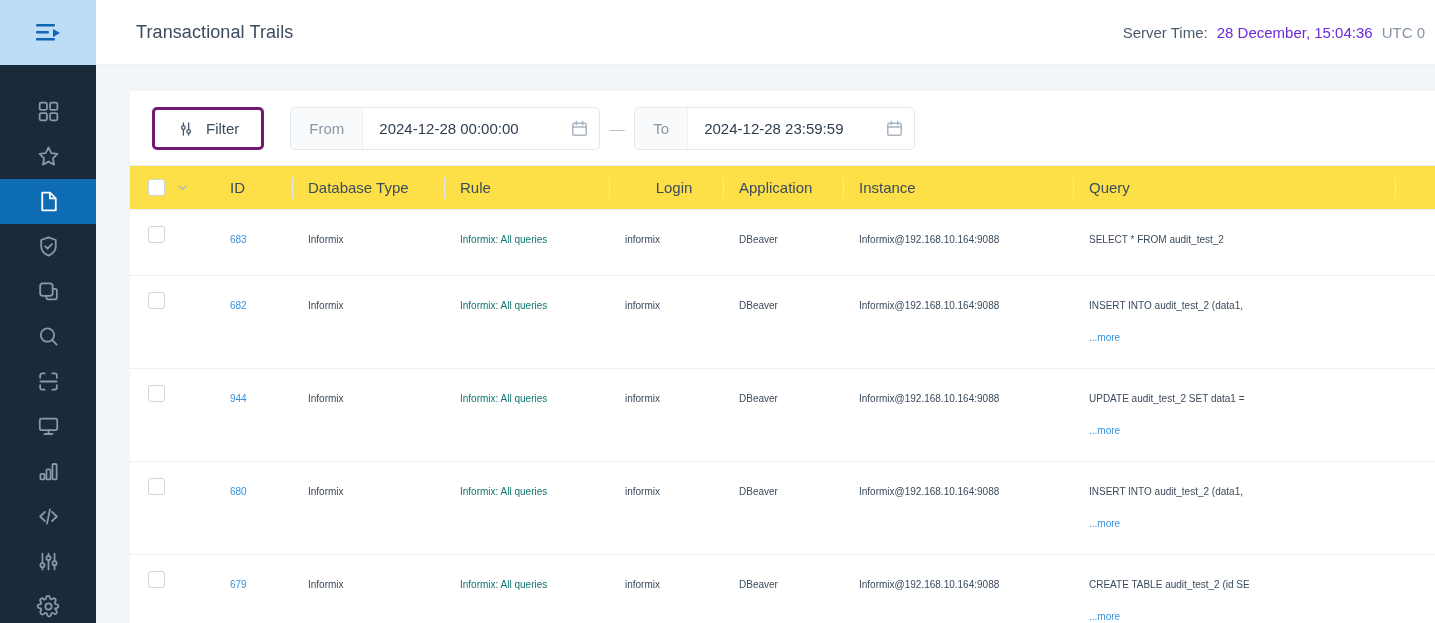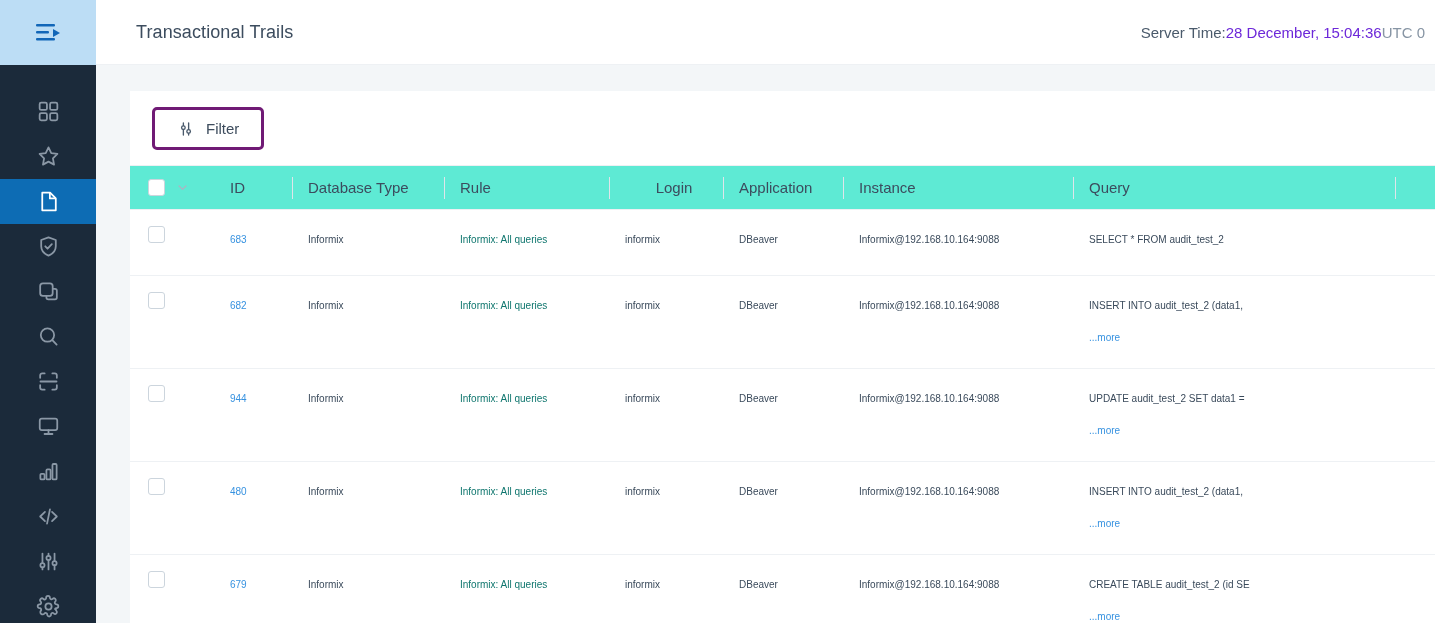--- a/index.html
+++ b/index.html
@@ -47,21 +47,21 @@
     background: #ffffff;
     display: flex; align-items: center;
     padding: 0 8px 0 40px;
     border-bottom: 1px solid #eef1f4;
   }
   .page-title {
     font-size: 18px; color: #3c4c5e; font-weight: 400;
     letter-spacing: .1px;
   }
   .topbar-right {
-    margin-left: auto; display: flex; align-items: baseline; 
+    margin-left: auto; display: flex; align-items: baseline; gap: 9px;
     padding-right: 2px;
   }
   .srv-label { font-size: 15px; color: #4a5a6b; }
   .srv-value { font-size: 15px; color: #6d28d9; }
   .srv-tz  { font-size: 15px; color: #8795a4; }
 
   .content {
     flex: 1; min-height: 0;
     padding: 26px 0 0 34px;
     display: flex;
@@ -113,21 +113,21 @@
   }
   .dash {
     width: 22px; text-align: center; color: #b9c3cd; font-size: 15px;
     margin: 0 6px;
   }
 
   
   .table-wrap { flex: 1; min-height: 0; overflow: hidden; }
   table { border-collapse: collapse; width: 1400px; table-layout: fixed; }
   thead th {
-    background: #5eead4;
+    background: #fde047;
     height: 44px;
     font-size: 15px; font-weight: 400; color: #3c4c5e;
     text-align: left;
     padding: 0 0 0 16px;
     border-top: 1px solid #edf0f3;
     border-bottom: 1px solid #edf0f3;
     position: relative;
     vertical-align: middle;
   }
   thead th.divider::before {
@@ -291,20 +291,45 @@
         <div class="toolbar">
           <div class="filter-btn">
             <svg width="18" height="18" viewBox="0 0 24 24" fill="none" stroke="#49596b" stroke-width="1.8" stroke-linecap="round">
               <path d="M8.5 4v3.2M8.5 13.2V20M15.5 4v8.2M15.5 18.2V20"></path>
               <circle cx="8.5" cy="10.2" r="2.4"></circle>
               <circle cx="15.5" cy="15.2" r="2.4"></circle>
             </svg>
             <span>Filter</span>
           </div>
 
+          <div class="range">
+            <div class="date-field">
+              <div class="date-prefix">From</div>
+              <div class="date-value from">2024-12-28 00:00:00</div>
+              <div class="cal-btn">
+                <svg width="19" height="19" viewBox="0 0 24 24" fill="none" stroke="#aab6c2" stroke-width="1.9" stroke-linecap="round">
+                  <rect x="3.5" y="5.5" width="17" height="15" rx="2"></rect>
+                  <path d="M3.5 10.2h17M8 3.2v4.2M16 3.2v4.2"></path>
+                </svg>
+              </div>
+            </div>
+
+            <div class="dash">—</div>
+
+            <div class="date-field">
+              <div class="date-prefix">To</div>
+              <div class="date-value to">2024-12-28 23:59:59</div>
+              <div class="cal-btn">
+                <svg width="19" height="19" viewBox="0 0 24 24" fill="none" stroke="#aab6c2" stroke-width="1.9" stroke-linecap="round">
+                  <rect x="3.5" y="5.5" width="17" height="15" rx="2"></rect>
+                  <path d="M3.5 10.2h17M8 3.2v4.2M16 3.2v4.2"></path>
+                </svg>
+              </div>
+            </div>
+          </div>
         </div>
 
         <div class="table-wrap">
           <table>
             <thead>
               <tr>
                 <th class="c-check">
                   <span class="th-check">
                     <span class="cbox"></span>
                     <svg width="15" height="15" viewBox="0 0 24 24" fill="none" stroke="#aab6c2" stroke-width="2.2" stroke-linecap="round" stroke-linejoin="round">
@@ -351,21 +376,21 @@
                   <td class="c-dbt">Informix</td>
                   <td class="c-rule"><span class="lnk">Informix: All queries</span></td>
                   <td class="c-login">informix</td>
                   <td class="c-app">DBeaver</td>
                   <td class="c-inst cell-2line">Informix@192.168.10.164:9088</td>
                   <td class="c-query cell-2line"><span>UPDATE audit_test_2 SET data1 =</span><br><span class="more">...more</span></td>
                   <td class="c-extra"></td>
                 </tr>
                 <tr>
                   <td class="c-check"><span class="cbox"></span></td>
-                  <td class="c-id"><span class="idlnk">480</span></td>
+                  <td class="c-id"><span class="idlnk">680</span></td>
                   <td class="c-dbt">Informix</td>
                   <td class="c-rule"><span class="lnk">Informix: All queries</span></td>
                   <td class="c-login">informix</td>
                   <td class="c-app">DBeaver</td>
                   <td class="c-inst cell-2line">Informix@192.168.10.164:9088</td>
                   <td class="c-query cell-2line"><span>INSERT INTO audit_test_2 (data1,</span><br><span class="more">...more</span></td>
                   <td class="c-extra"></td>
                 </tr>
                 <tr>
                   <td class="c-check"><span class="cbox"></span></td>

